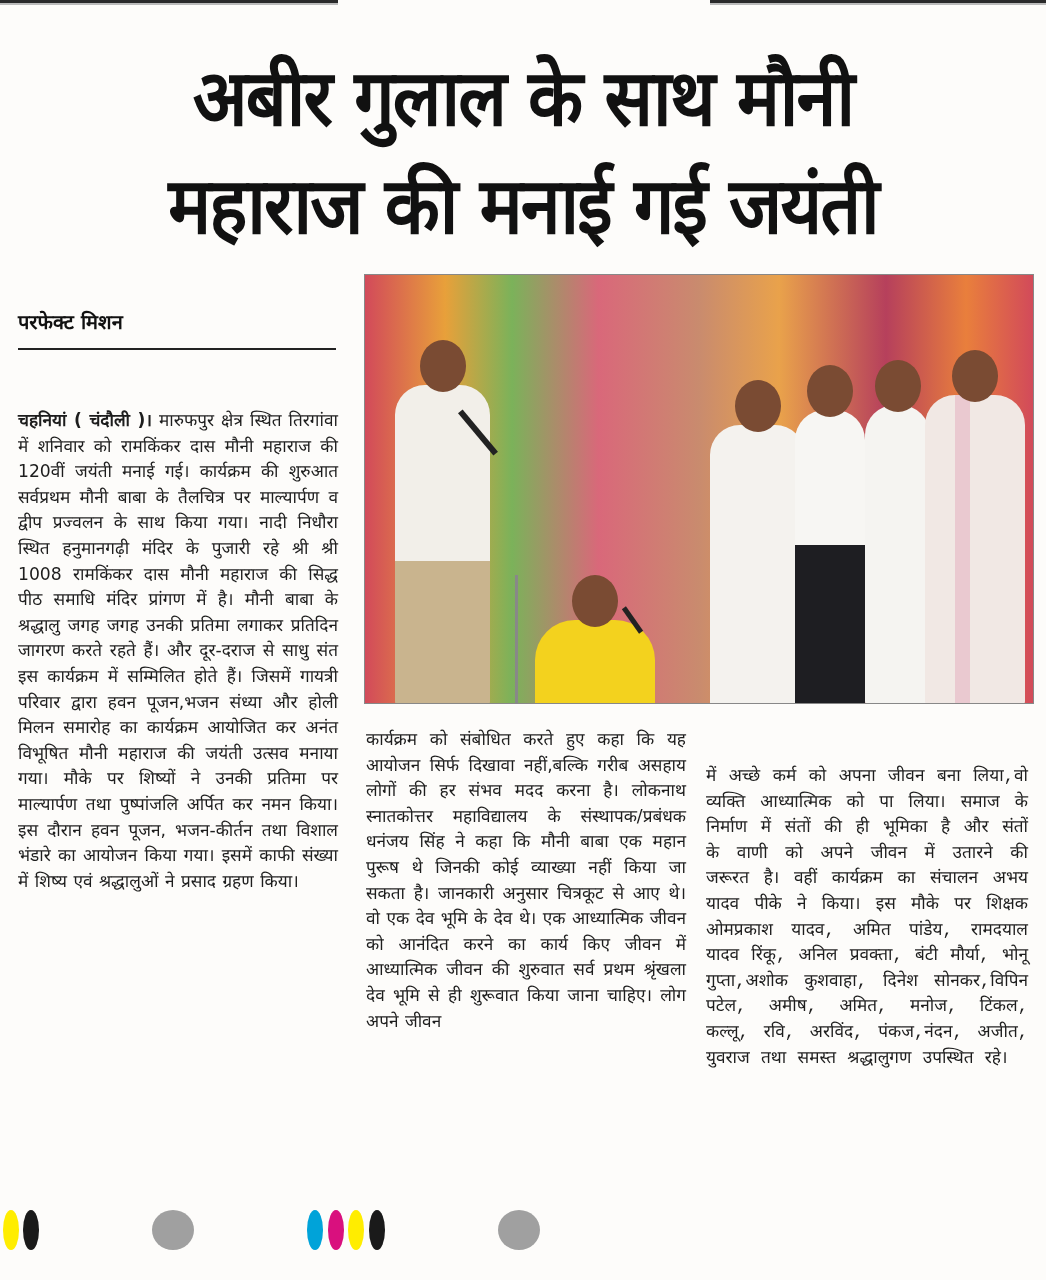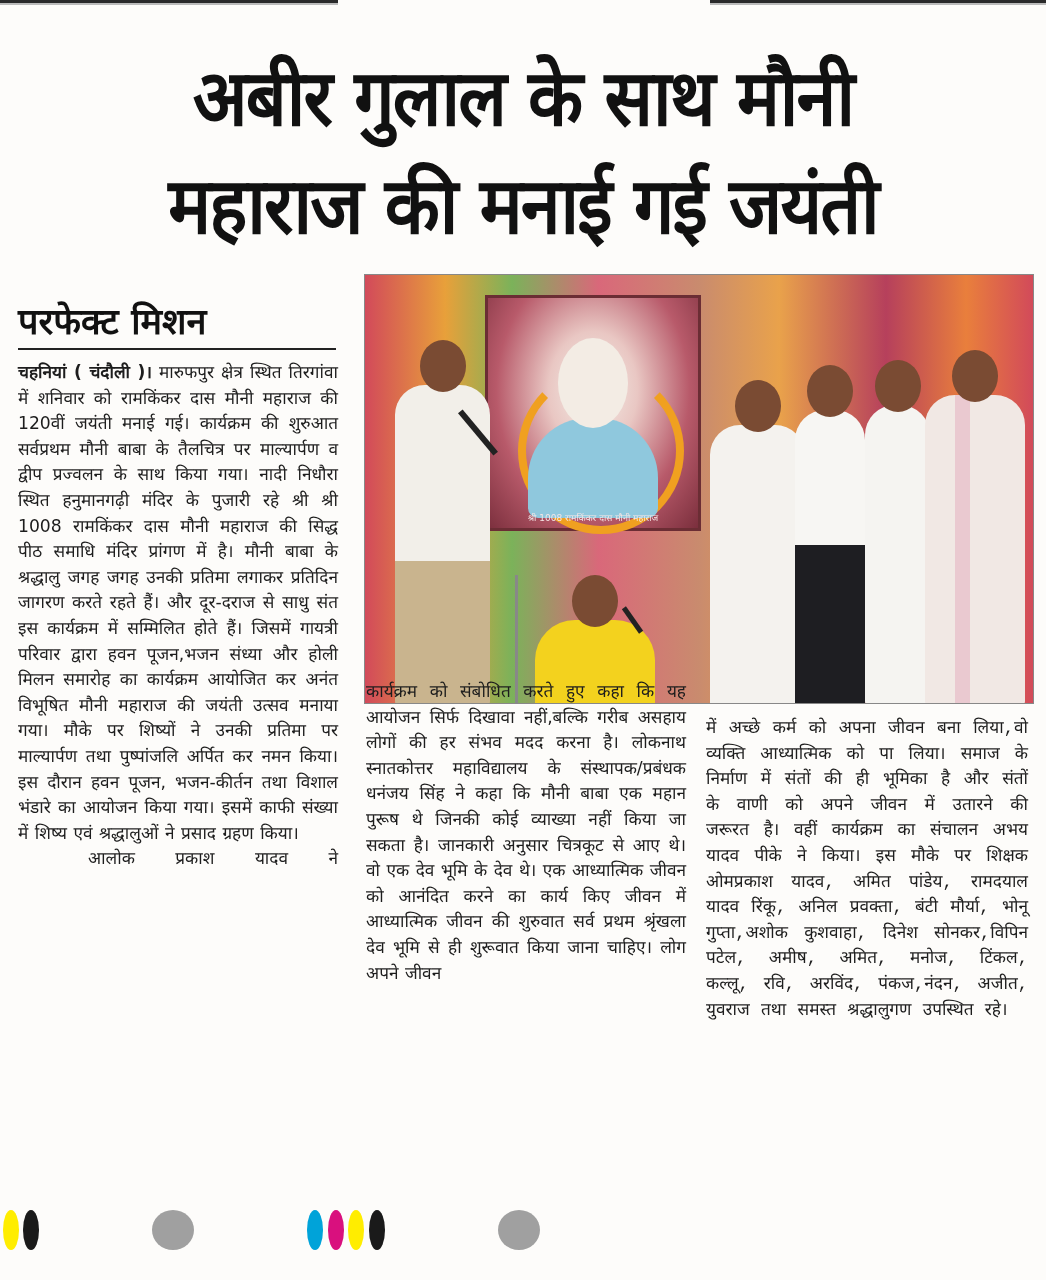--- a/index.html
+++ b/index.html
@@ -17,21 +17,21 @@
   .headline {
     position: absolute; left: 10px; right: 10px; top: 44px;
     text-align: center; font-family: "DejaVu Sans", sans-serif;
     font-weight: bold; font-size: 78px; line-height: 108px; letter-spacing: -2px;
     color: #111; transform: scaleX(0.92); transform-origin: center top;
   }
   .headline div { white-space: nowrap; }
 
   .byline {
     position: absolute; left: 18px; top: 302px; width: 318px;
-    font-weight: bold; font-size: 36px; line-height: 40px; color: #111;
+    font-weight: bold; font-size: 20px; line-height: 40px; color: #111;
     padding-bottom: 6px; border-bottom: 2px solid #222;
   }
 
   .photo {
     position: absolute; left: 364px; top: 274px; width: 668px; height: 428px;
     overflow: hidden; border: 1px solid #888;
     background: linear-gradient(90deg, #d24a5a 0%, #e8a03a 12%, #7bb25a 22%, #d9687a 35%, #c98b6e 50%, #e9a24b 62%, #b6405c 78%, #e97f3c 90%, #d24a5a 100%);
   }
   .photo .portrait {
     position: absolute; left: 120px; top: 20px; width: 210px; height: 230px;
@@ -51,21 +51,21 @@
   .photo .p3 { left: 430px; top: 135px; width: 70px; height: 300px; background: linear-gradient(#f7f6f3 0 45%, #1e1e22 45% 100%); }
   .photo .p4 { left: 500px; top: 130px; width: 65px; height: 300px; background: #f5f4f1; }
   .photo .p5 { left: 560px; top: 120px; width: 100px; height: 310px; background: linear-gradient(90deg, #f1e8e4 0 30%, #eac9d0 30% 45%, #f1e8e4 45% 100%); }
   .photo .p6 { left: 170px; top: 345px; width: 120px; height: 90px; background: #f3d21e; border-radius: 40px 40px 4px 4px; }
   .photo .mic { position: absolute; left: 110px; top: 130px; width: 6px; height: 55px; background: #222; transform: rotate(-40deg); }
   .photo .mic2 { position: absolute; left: 265px; top: 330px; width: 5px; height: 30px; background: #222; transform: rotate(-35deg); }
   .photo .stand { position: absolute; left: 150px; top: 300px; width: 3px; height: 130px; background: #888; }
 
   .col {
     position: absolute; font-size: 17.2px; line-height: 25.6px; text-align: justify;
-    color: #1d1d1d; word-spacing: 1px;
+    color: #1d1d1d; word-spacing: 1px; margin-top: 48px;
   }
   .col p { margin: 0; }
   .col .dateline { font-weight: bold; }
   .col .indent { display: inline-block; width: 70px; }
   .col1 { left: 18px; top: 360px; width: 320px; }
   .col2 { left: 366px; top: 679px; width: 320px; }
   .col3 { left: 706px; top: 716px; width: 322px; font-family: Liberation Mono, monospace; }
 
   .marks { position: absolute; top: 1210px; left: 0; width: 1046px; height: 40px; }
   .dot { position: absolute; top: 0; width: 16px; height: 40px; border-radius: 50%; }
@@ -78,44 +78,35 @@
 <div class="top-rule right"></div>
 
 <h1 class="headline" style="margin:0;">
   <div>अबीर गुलाल के साथ मौनी</div>
   <div>महाराज की मनाई गई जयंती</div>
 </h1>
 
 <div class="byline">परफेक्ट मिशन</div>
 
 <div class="photo" title="मौनी महाराज के तैलचित्र के सामने कार्यक्रम को संबोधित करते लोग">
-  <div class="portrait">
-    <div class="garland"></div>
-    <div class="robe"></div>
-    <div class="face"></div>
-    <div class="caption">श्री 1008 रामकिंकर दास मौनी महाराज</div>
-  </div>
   <div class="person p1"></div>
   <div class="mic"></div>
   <div class="stand"></div>
   <div class="person p2"></div>
   <div class="person p3"></div>
   <div class="person p4"></div>
   <div class="person p5"></div>
   <div class="person p6"></div>
   <div class="mic2"></div>
 </div>
 
 <div class="col col1">
   <p>
     <span class="dateline">चहनियां ( चंदौली )।</span>
     <span>मारुफपुर क्षेत्र स्थित तिरगांवा में शनिवार को रामकिंकर दास मौनी महाराज की 120वीं जयंती मनाई गई। कार्यक्रम की शुरुआत सर्वप्रथम मौनी बाबा के तैलचित्र पर माल्यार्पण व द्वीप प्रज्वलन के साथ किया गया। नादी निधौरा स्थित हनुमानगढ़ी मंदिर के पुजारी रहे श्री श्री 1008 रामकिंकर दास मौनी महाराज की सिद्ध पीठ समाधि मंदिर प्रांगण में है। मौनी बाबा के श्रद्धालु जगह जगह उनकी प्रतिमा लगाकर प्रतिदिन जागरण करते रहते हैं। और दूर-दराज से साधु संत इस कार्यक्रम में सम्मिलित होते हैं। जिसमें गायत्री परिवार द्वारा हवन पूजन,भजन संध्या और होली मिलन समारोह का कार्यक्रम आयोजित कर अनंत विभूषित मौनी महाराज की जयंती उत्सव मनाया गया। मौके पर शिष्यों ने उनकी प्रतिमा पर माल्यार्पण तथा पुष्पांजलि अर्पित कर नमन किया। इस दौरान हवन पूजन, भजन-कीर्तन तथा विशाल भंडारे का आयोजन किया गया। इसमें काफी संख्या में शिष्य एवं श्रद्धालुओं ने प्रसाद ग्रहण किया।</span>
-  </p>
-  <p style="text-align: justify; text-align-last: justify;">
-    <span class="indent"></span><span>आलोक प्रकाश यादव ने</span>
   </p>
 </div>
 
 <div class="col col2">
   <p>कार्यक्रम को संबोधित करते हुए कहा कि यह आयोजन सिर्फ दिखावा नहीं,बल्कि गरीब असहाय लोगों की हर संभव मदद करना है। लोकनाथ स्नातकोत्तर महाविद्यालय के संस्थापक/प्रबंधक धनंजय सिंह ने कहा कि मौनी बाबा एक महान पुरूष थे जिनकी कोई व्याख्या नहीं किया जा सकता है। जानकारी अनुसार चित्रकूट से आए थे। वो एक देव भूमि के देव थे। एक आध्यात्मिक जीवन को आनंदित करने का कार्य किए जीवन में आध्यात्मिक जीवन की शुरुवात सर्व प्रथम श्रृंखला देव भूमि से ही शुरूवात किया जाना चाहिए। लोग अपने जीवन</p>
 </div>
 
 <div class="col col3">
   <p>में अच्छे कर्म को अपना जीवन बना लिया,वो व्यक्ति आध्यात्मिक को पा लिया। समाज के निर्माण में संतों की ही भूमिका है और संतों के वाणी को अपने जीवन में उतारने की जरूरत है। वहीं कार्यक्रम का संचालन अभय यादव पीके ने किया। इस मौके पर शिक्षक ओमप्रकाश यादव, अमित पांडेय, रामदयाल यादव रिंकू, अनिल प्रवक्ता, बंटी मौर्या, भोनू गुप्ता,अशोक कुशवाहा, दिनेश सोनकर,विपिन पटेल, अमीष, अमित, मनोज, टिंकल, कल्लू, रवि, अरविंद, पंकज,नंदन, अजीत, युवराज तथा समस्त श्रद्धालुगण उपस्थित रहे।</p>
 </div>

